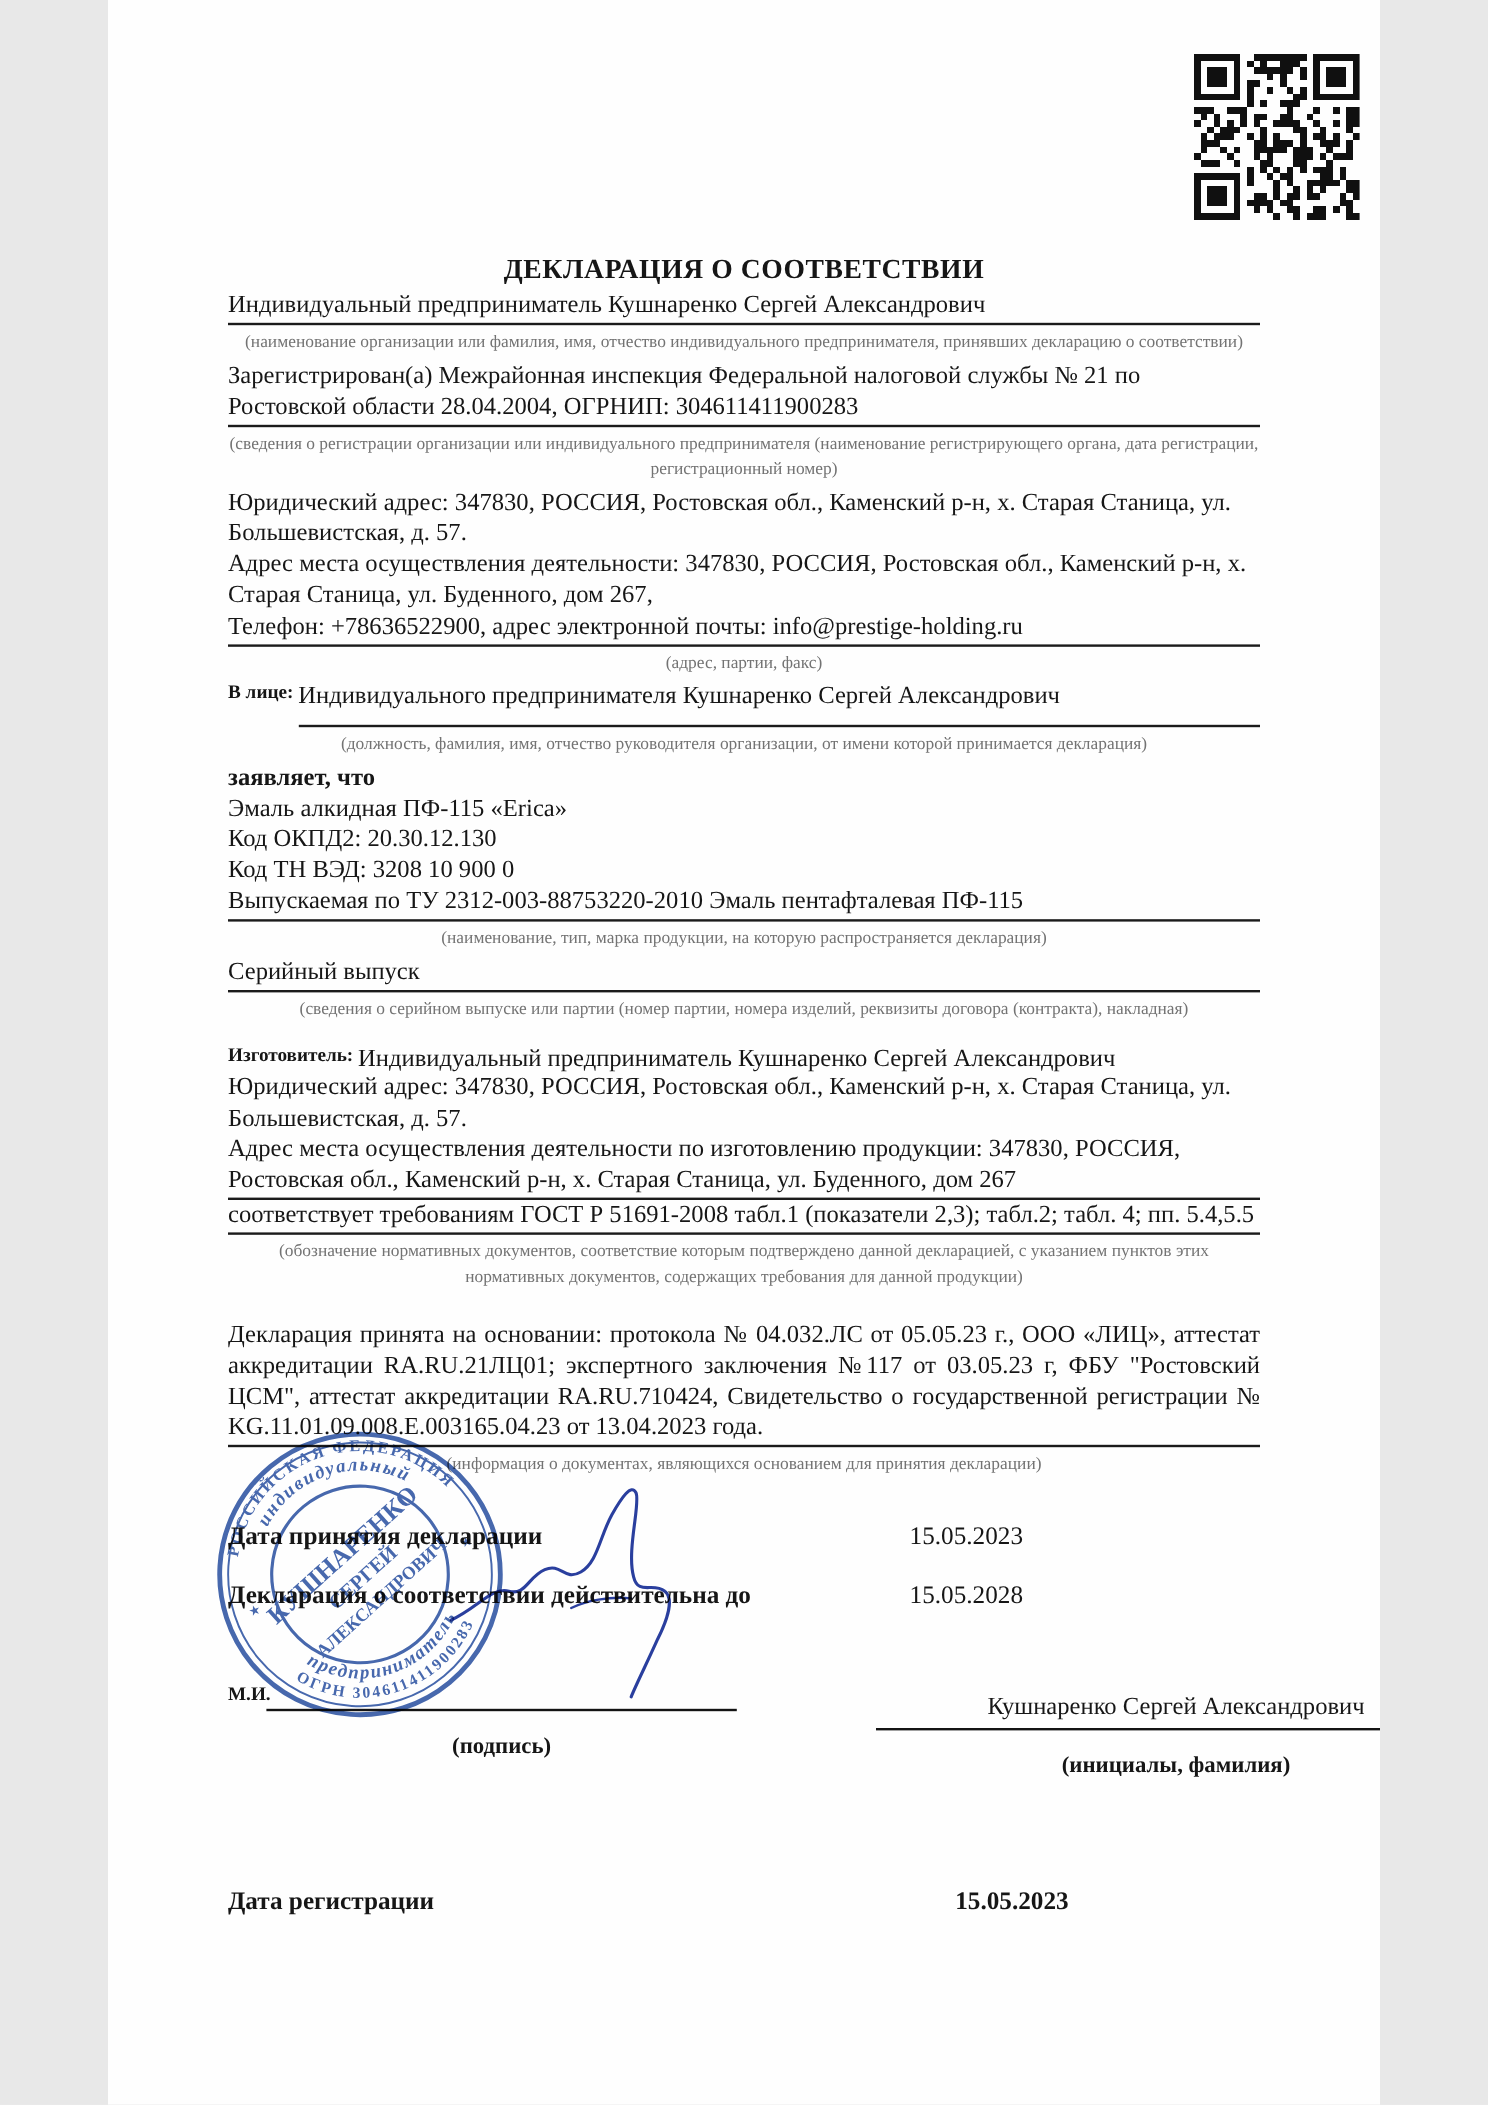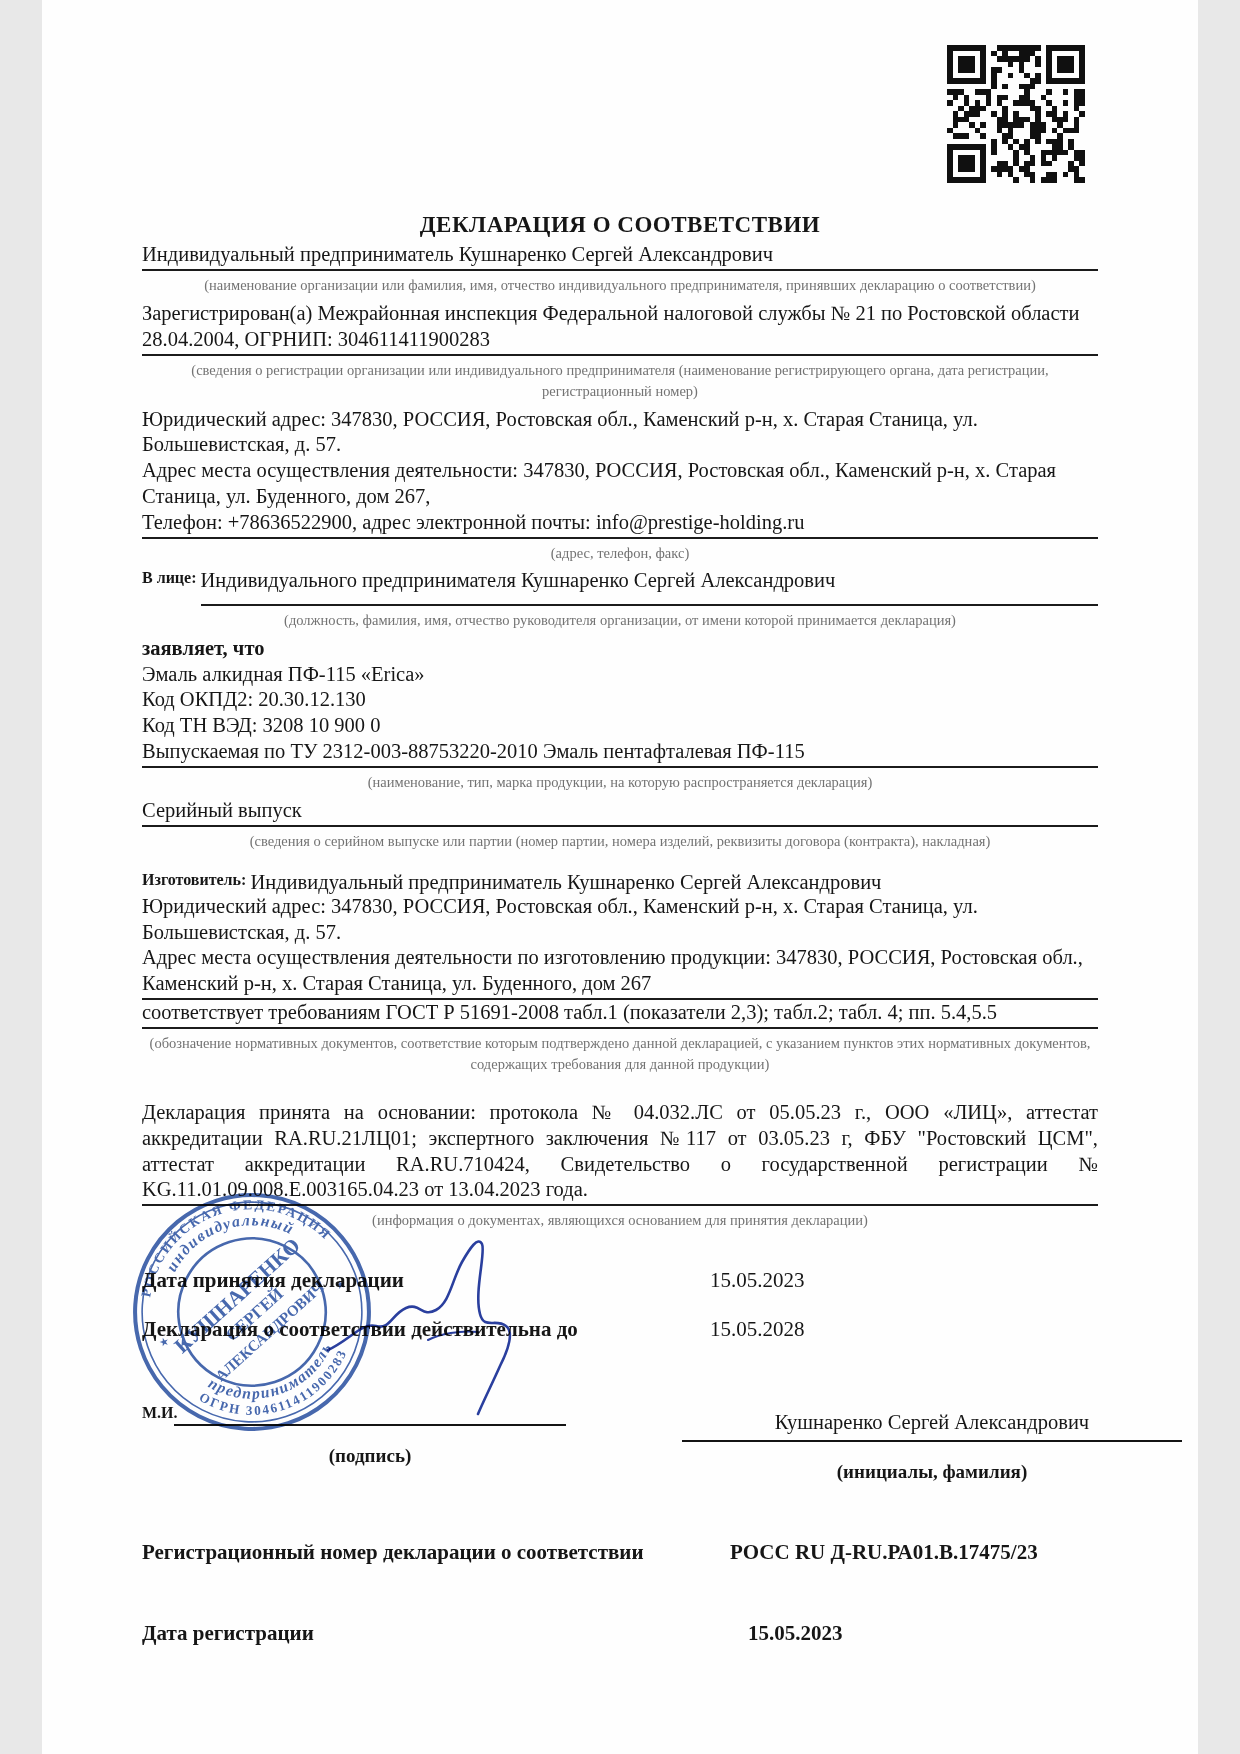--- a/index.html
+++ b/index.html
@@ -1,17 +1,17 @@
 <!DOCTYPE html>
 <html><head>
 <meta charset="utf-8">
 <style>
   html,body{margin:0;padding:0;background:#e8e8e8;}
   .page{
-    position:relative;width:1156px;height:1754px;margin:0 auto;
+    position:relative;width:1060px;height:1754px;margin:0 auto;
     background:#fefefe;overflow:hidden;color:#161616;
     font-family:"Liberation Serif","DejaVu Serif",serif;
   }
   .content{padding:212px 100px 0 100px;}
   p{margin:0;font-size:20.5px;line-height:1.26;}
   .title{font-size:23px;font-weight:bold;text-align:center;margin:0 0 4px 0;letter-spacing:.5px;}
   .u{border-bottom:2px solid #1b1b1b;padding-bottom:1px;}
   .cap{font-size:14.5px;line-height:1.45;text-align:center;margin:4px 0 5px;color:#737373;}
   .b{font-weight:bold;}
   .jst{text-align:justify;}
@@ -355,21 +355,21 @@
 
     <p class="u">Индивидуальный предприниматель Кушнаренко Сергей Александрович</p>
     <p class="cap">(наименование организации или фамилия, имя, отчество индивидуального предпринимателя, принявших декларацию о соответствии)</p>
 
     <p class="u">Зарегистрирован(а) Межрайонная инспекция Федеральной налоговой службы № 21 по Ростовской области 28.04.2004, ОГРНИП: 304611411900283</p>
     <p class="cap">(сведения о регистрации организации или индивидуального предпринимателя (наименование регистрирующего органа, дата регистрации, регистрационный номер)</p>
 
     <p>Юридический адрес: 347830, РОССИЯ, Ростовская обл., Каменский р-н, х. Старая Станица, ул. Большевистская, д. 57.</p>
     <p>Адрес места осуществления деятельности: 347830, РОССИЯ, Ростовская обл., Каменский р-н, х. Старая Станица, ул. Буденного, дом 267,</p>
     <p class="u">Телефон: +78636522900, адрес электронной почты: info@prestige-holding.ru</p>
-    <p class="cap">(адрес, телефон, факс)</p>
+    <p class="cap">(адрес, партии, факс)</p>
 
     <div class="inline-row">
       <span class="lead">В лице: </span>
       <span class="rest" style="font-size:20.5px;">Индивидуального предпринимателя Кушнаренко Сергей Александрович</span>
     </div>
     <p class="cap">(должность, фамилия, имя, отчество руководителя организации, от имени которой принимается декларация)</p>
 
     <p class="b">заявляет, что</p>
     <p>Эмаль алкидная ПФ-115 «Erica»</p>
     <p>Код ОКПД2: 20.30.12.130</p>
@@ -414,24 +414,20 @@
         <div class="line"></div>
         <div class="sig-cap">(подпись)</div>
       </div>
       <div class="sig-right">
         <div class="name">Кушнаренко Сергей Александрович</div>
         <div class="line"></div>
         <div class="sig-cap">(инициалы, фамилия)</div>
       </div>
     </div>
 
-    <div class="kv">
-      <span class="k">Регистрационный номер декларации о соответствии</span>
-      <span class="v bold pos2">РОСС RU Д-RU.РА01.В.17475/23</span>
-    </div>
     <div class="kv" style="margin-top:56px;">
       <span class="k">Дата регистрации</span>
       <span class="v bold pos3">15.05.2023</span>
     </div>
 
   </div>
 
   <svg class="stamp" viewBox="0 0 250 250">
     <defs>
       <path id="arc-ot" d="M 23,125 A 102,102 0 1 1 227,125"></path>

